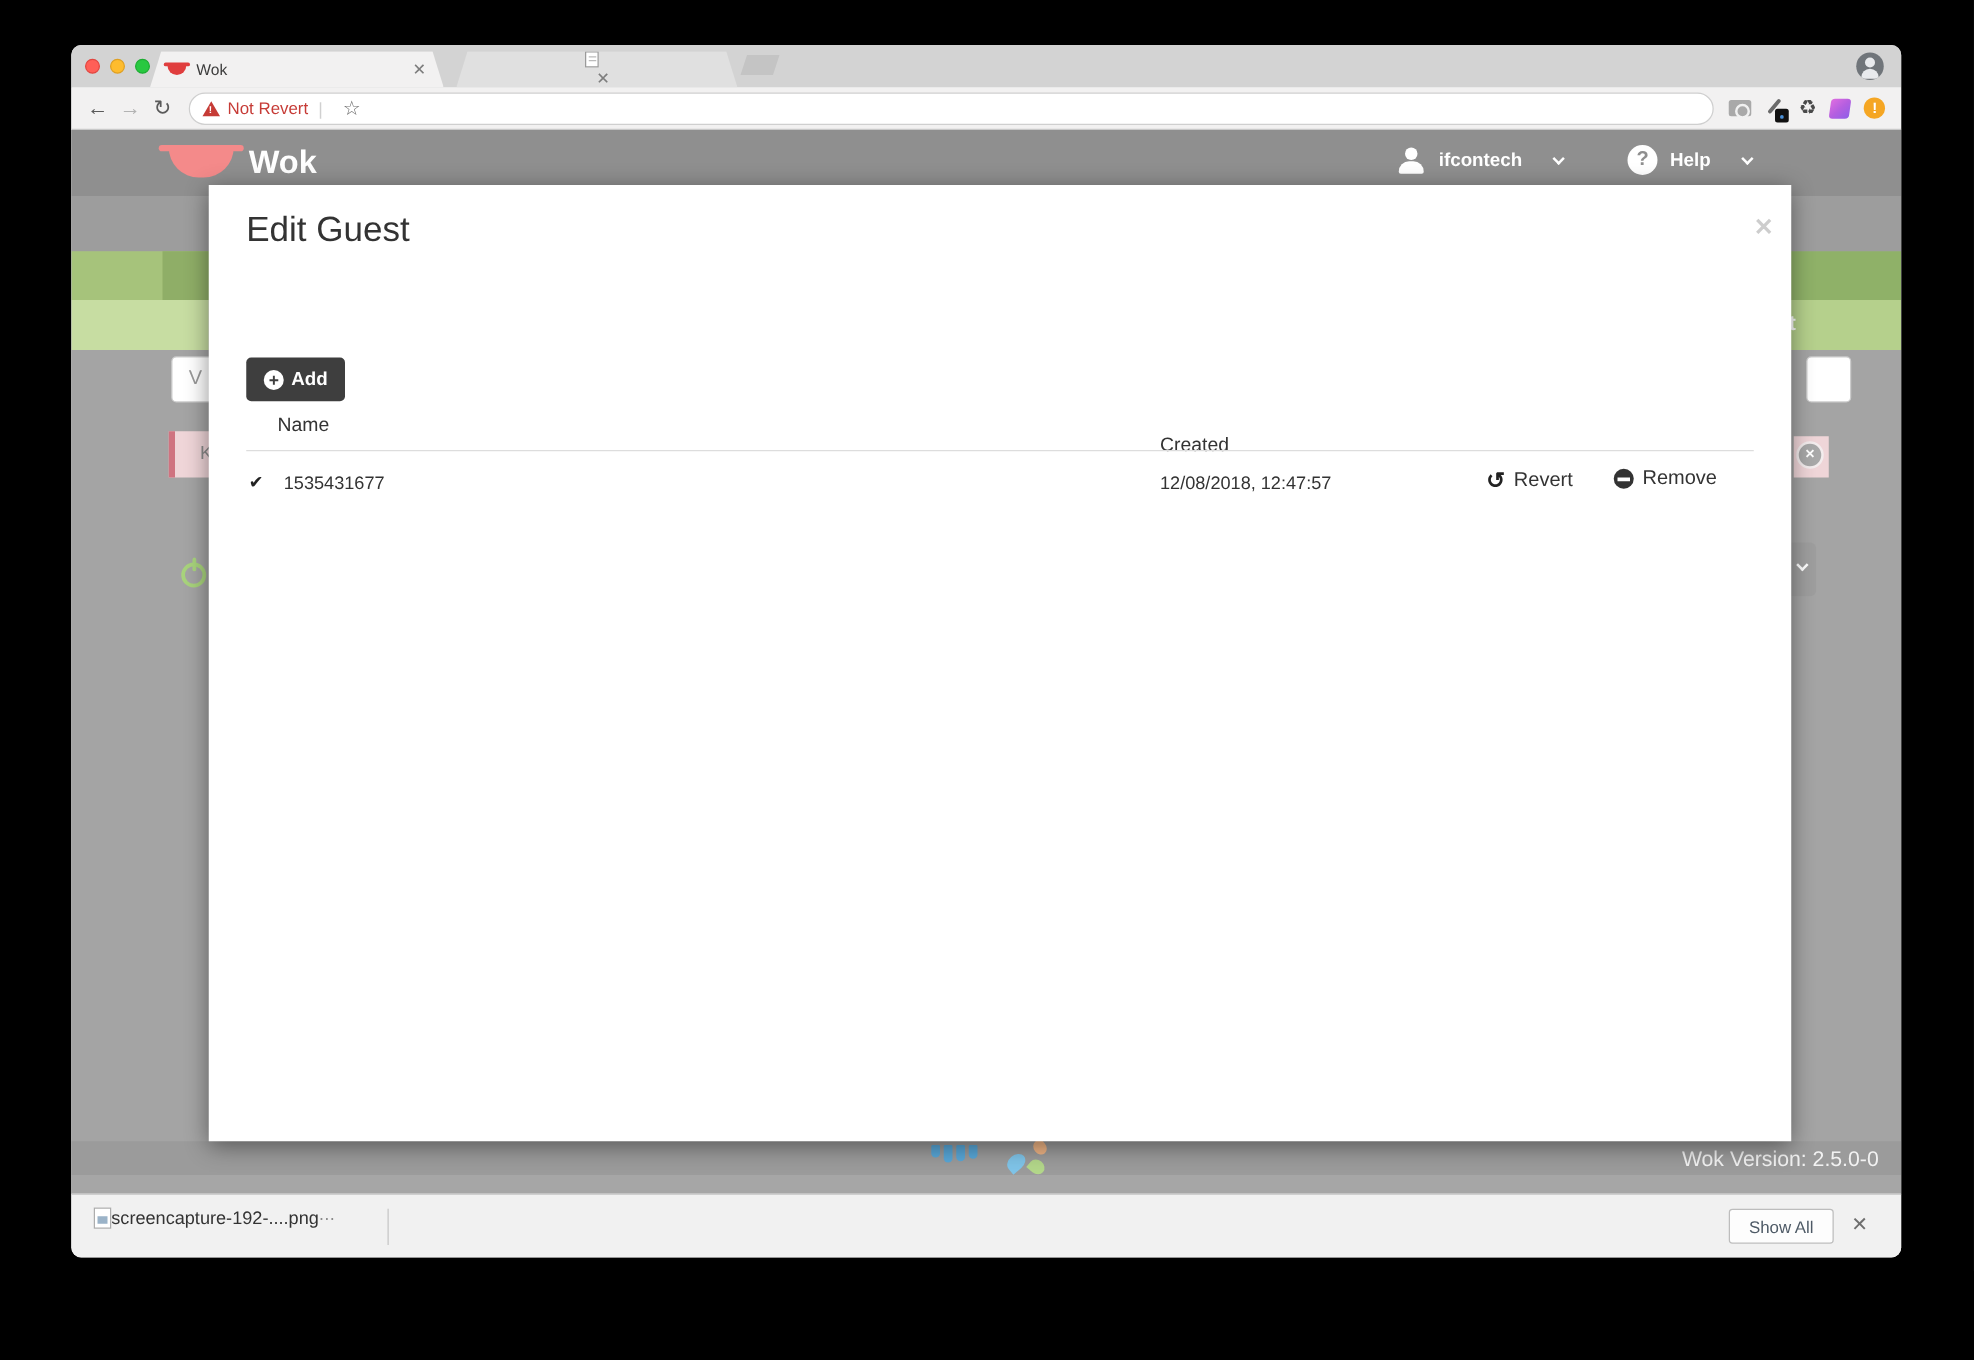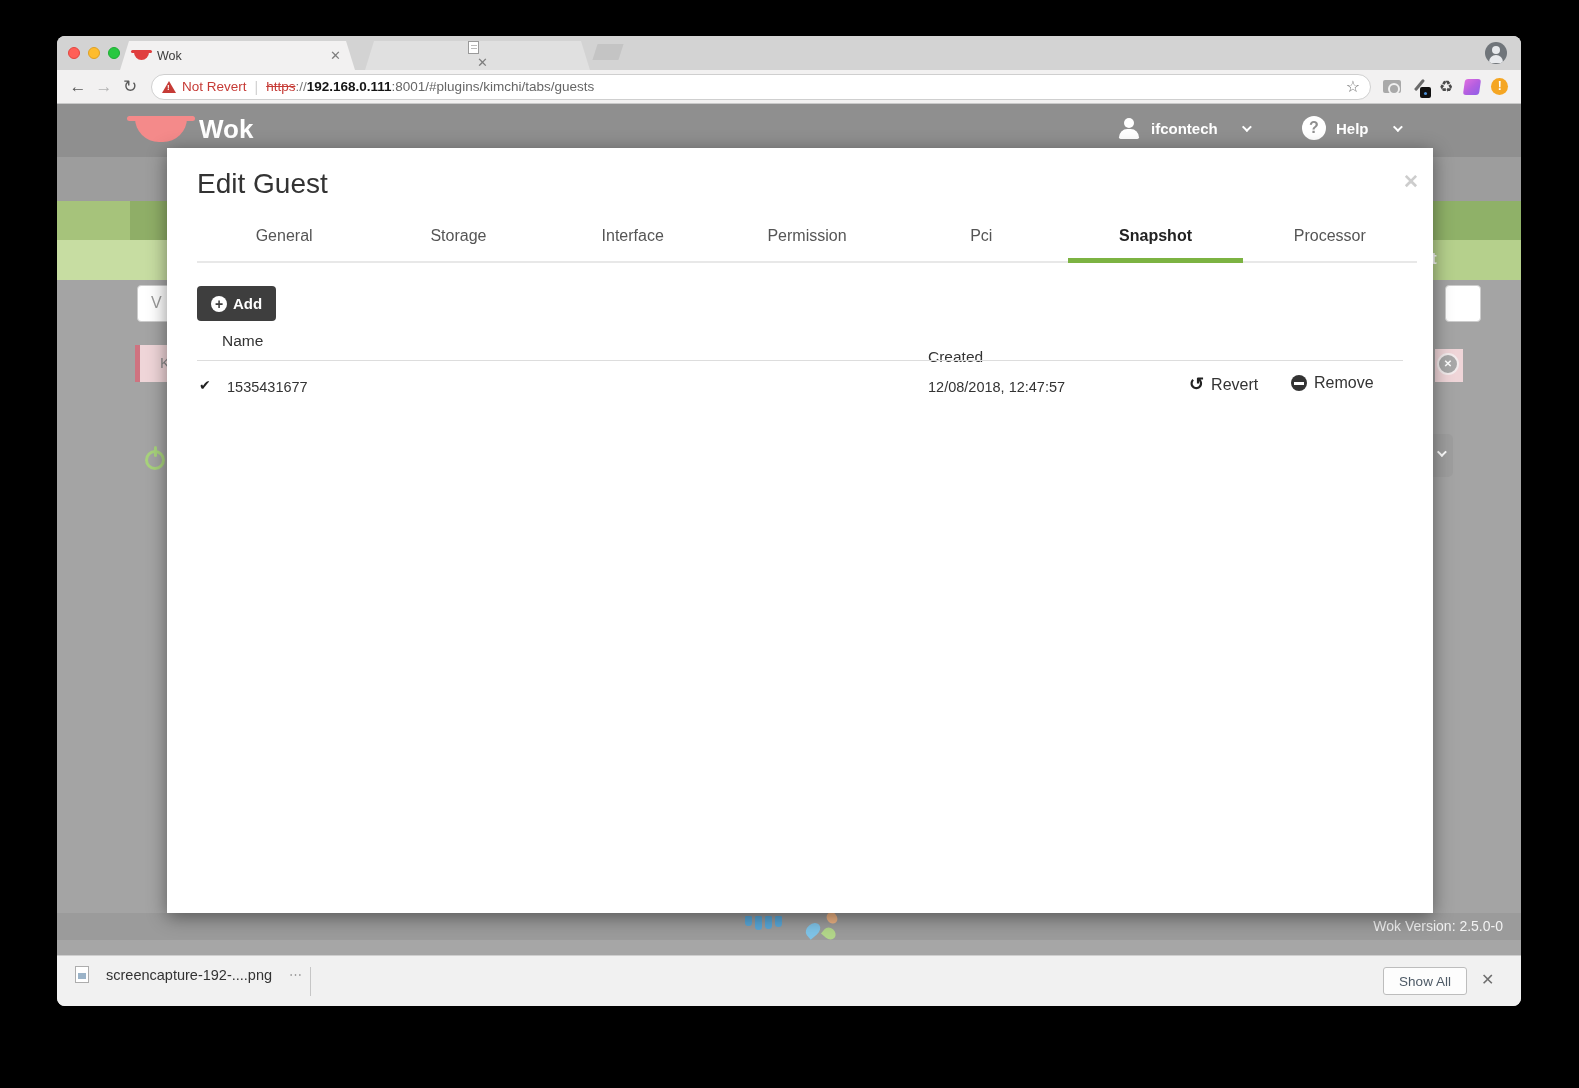--- a/index.html
+++ b/index.html
@@ -99,21 +99,21 @@
                 border-left:5px solid #cf7380; color:#8a8a8a; font-size:15px; padding:9px 0 0 20px; }
   .bg-guest-r { position:absolute; left:1378px; top:245px; width:28px; height:33px; background:#efd5d8; }
   .circle-x { position:absolute; left:1380px; top:249px; width:22px; height:22px; border-radius:50%;
               background:#a8a8a8; border:2px solid #f3eced; color:#fff; font-size:10px; font-weight:bold;
               text-align:center; line-height:18px; }
   .power { position:absolute; left:88px; top:346px; width:20px; height:20px; border:3px solid #a8d37c; border-radius:50%; }
   .power:before { content:""; position:absolute; left:6px; top:-7px; width:3px; height:11px; background:#a8d37c; border-radius:2px; }
   .bg-actionbtn { position:absolute; left:1362px; top:330px; width:34px; height:43px; background:#9e9e9e; border-radius:5px; }
   .bg-actionbtn .chev { border-color:#fff; position:absolute; right:9px; top:16px; margin:0; }
   .wok-footer { position:absolute; left:0; top:809px; width:100%; height:27px; background:#9b9b9b; }
-  .version { position:absolute; right:18px; top:5px; color:#f2f2f2; font-size:14px; }
+  .version { position:absolute; right:18px; top:5px; color:#f2f2f2; font-size:17px; }
   .substrip { position:absolute; left:0; top:836px; width:100%; height:15px; background:#a6a6a6; }
 
   .fish-drops { position:absolute; left:688px; top:812px; display:flex; gap:3px; align-items:flex-start; }
   .drop { width:7px; background:#58a7d8; border-radius:2px 2px 6px 6px; }
   .fishlogo { position:absolute; left:748px; top:808px; width:34px; height:30px; }
   .petal { position:absolute; border-radius:50% 50% 50% 0; }
   .petal.blue { left:0; top:12px; width:16px; height:12px; background:#7fc4e8; transform:rotate(-40deg); }
   .petal.green { left:18px; top:16px; width:13px; height:11px; background:#b3d78a; transform:rotate(40deg); }
   .petal.orange { left:22px; top:0; width:10px; height:12px; background:#f0b585; transform:rotate(140deg); }
 
@@ -142,21 +142,21 @@
   .ic-revert { font-size:18px; font-weight:bold; color:#222; transform:translateY(-1px); }
   .ic-remove { width:16px; height:16px; border-radius:50%; background:#333; position:relative; }
   .ic-remove:before { content:""; position:absolute; left:3px; top:6.5px; width:10px; height:3px; background:#fff; }
   .m-footer { position:absolute; left:0; bottom:0; width:100%; height:57px; background:#7cb342; }
   .btn { height:36px; border-radius:4px; font-size:15px; font-family:"Liberation Sans", sans-serif; }
   .btn-save { position:absolute; left:32px; top:10px; width:71px; background:#d7e6bb; border:1px solid #c2d6a0; color:#7e9362; }
   .btn-cancel { position:absolute; left:114px; top:10px; width:77px; background:#fff; border:1px solid #ccc; color:#333; }
 
   
   .dlbar { position:absolute; left:0; top:919px; width:100%; height:51px; background:#f1f1f1; border-top:1px solid #cfcfcf; }
-  .dl-item { position:absolute; left:18px; top:10px; display:flex; align-items:center; gap:17px; }
+  .dl-item { position:absolute; left:18px; top:10px; display:flex; align-items:center; gap:0; }
   .file-ic { width:14px; height:17px; background:#fff; border:1px solid #adadad; position:relative; }
   .file-ic:before { content:""; position:absolute; left:2px; top:6px; width:8px; height:6px; background:#9bb3c8; }
   .dl-name { font-size:14.5px; color:#333; }
   .dl-dots { color:#8a8a8a; font-size:13px; letter-spacing:1px; }
   .dl-div { position:absolute; left:253px; top:11px; width:1px; height:29px; background:#c6c6c6; }
   .showall { position:absolute; left:1326px; top:11px; width:84px; height:28px; background:#fdfdfd;
              border:1px solid #bdbdbd; border-radius:3px; color:#4e5a66; font-size:13.5px;
              font-family:"Liberation Sans", sans-serif; }
   .dl-close { position:absolute; left:1424px; top:14px; color:#6e6e6e; font-size:16px; }
 </style>
@@ -192,21 +192,20 @@
     <div class="toolbar">
       <span class="navbtn back">←</span>
       <span class="navbtn disabled">→</span>
       <span class="navbtn">↻</span>
       <div class="addressbar">
         <span class="warn-tri">
             <span>!</span>
           </span>
         <span class="notsecure">Not Revert</span>
         <span class="urldiv">|</span>
-        <span class="url"><span class="https">https</span><span class="sep">://</span><span class="host">192.168.0.111</span><span class="path">:8001/#plugins/kimchi/tabs/guests</span></span>
         <span class="star">☆</span>
       </div>
       <div class="extrow">
         <div class="ic-camera"></div>
         <div class="ic-dropper">
           <div class="stem"></div>
           <div class="badge"></div>
           <div class="dot"></div>
         </div>
         <span class="ic-recycle">♻</span>
@@ -268,29 +267,20 @@
       <div class="fishlogo">
         <div class="petal blue"></div>
         <div class="petal green"></div>
         <div class="petal orange"></div>
       </div>
 
       <div class="modal">
         <div class="m-title">Edit Guest</div>
         <div class="m-close">✕</div>
 
-        <div class="m-tabs">
-          <div class="m-tab">General</div>
-          <div class="m-tab">Storage</div>
-          <div class="m-tab">Interface</div>
-          <div class="m-tab">Permission</div>
-          <div class="m-tab">Pci</div>
-          <div class="m-tab active">Snapshot</div>
-          <div class="m-tab">Processor</div>
-        </div>
 
         <button class="add-btn">
           <span class="add-plus">+</span>
           <span>Add</span>
         </button>
 
         <div class="tbl-head th-name">Name</div>
         <div class="tbl-head th-created">Created</div>
         <div class="tbl-rule"></div>
 

